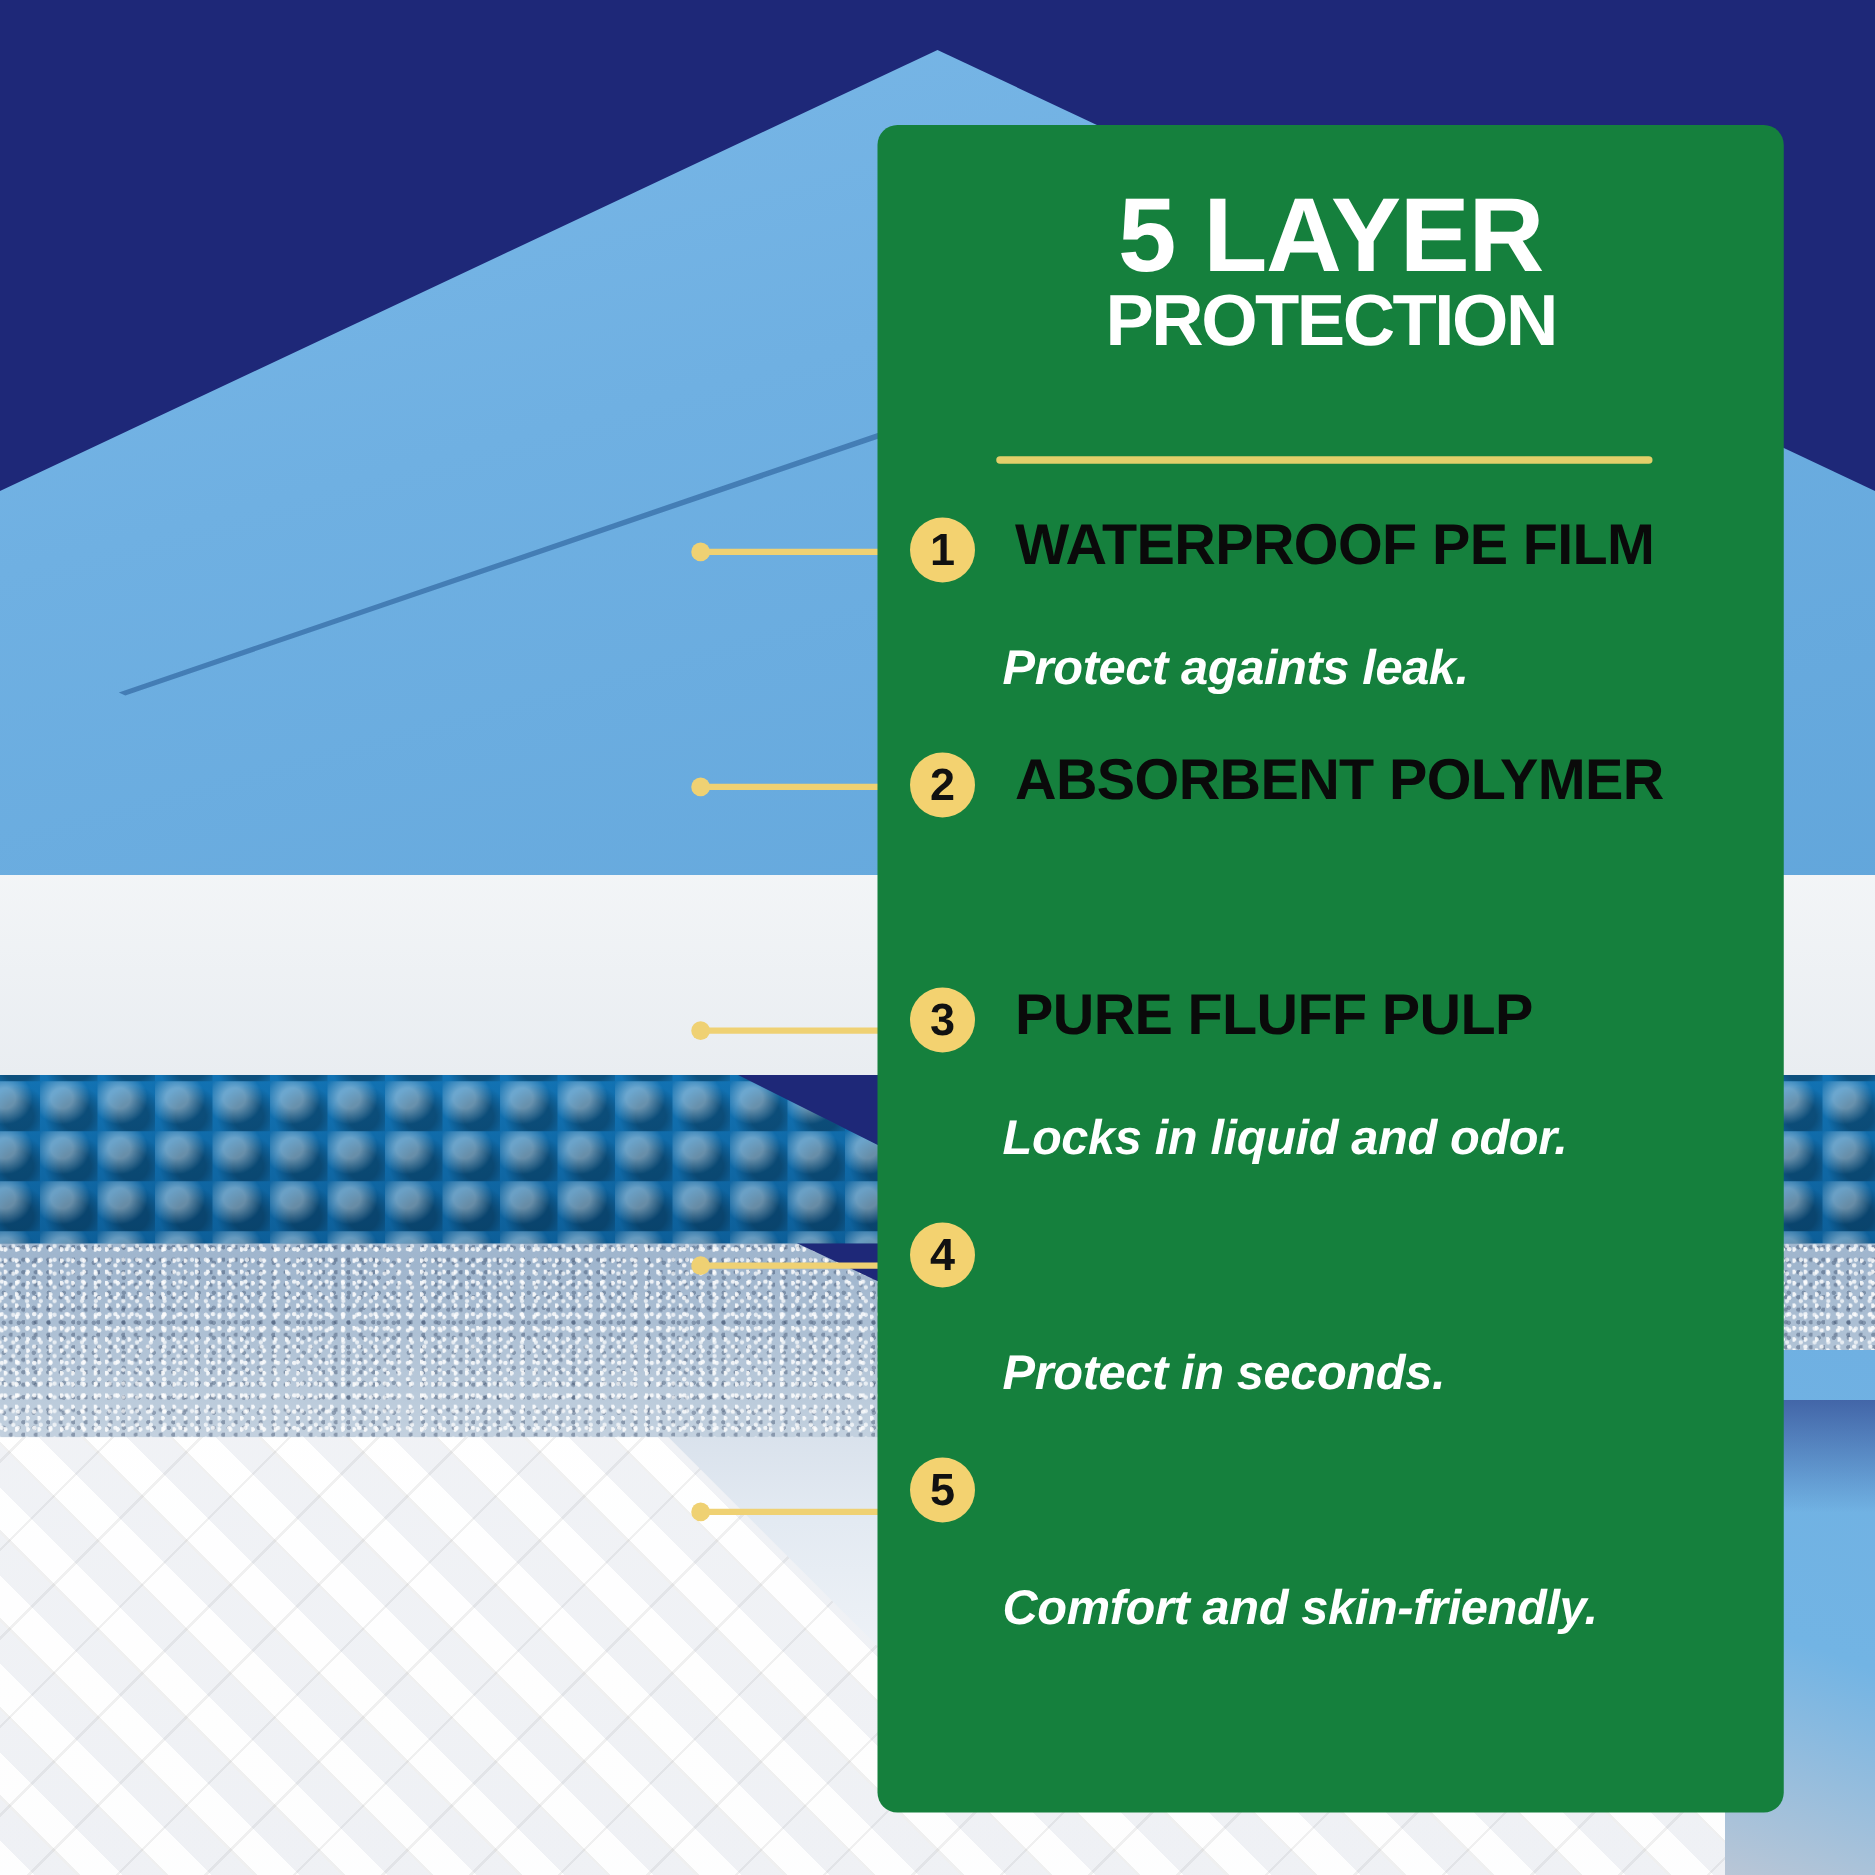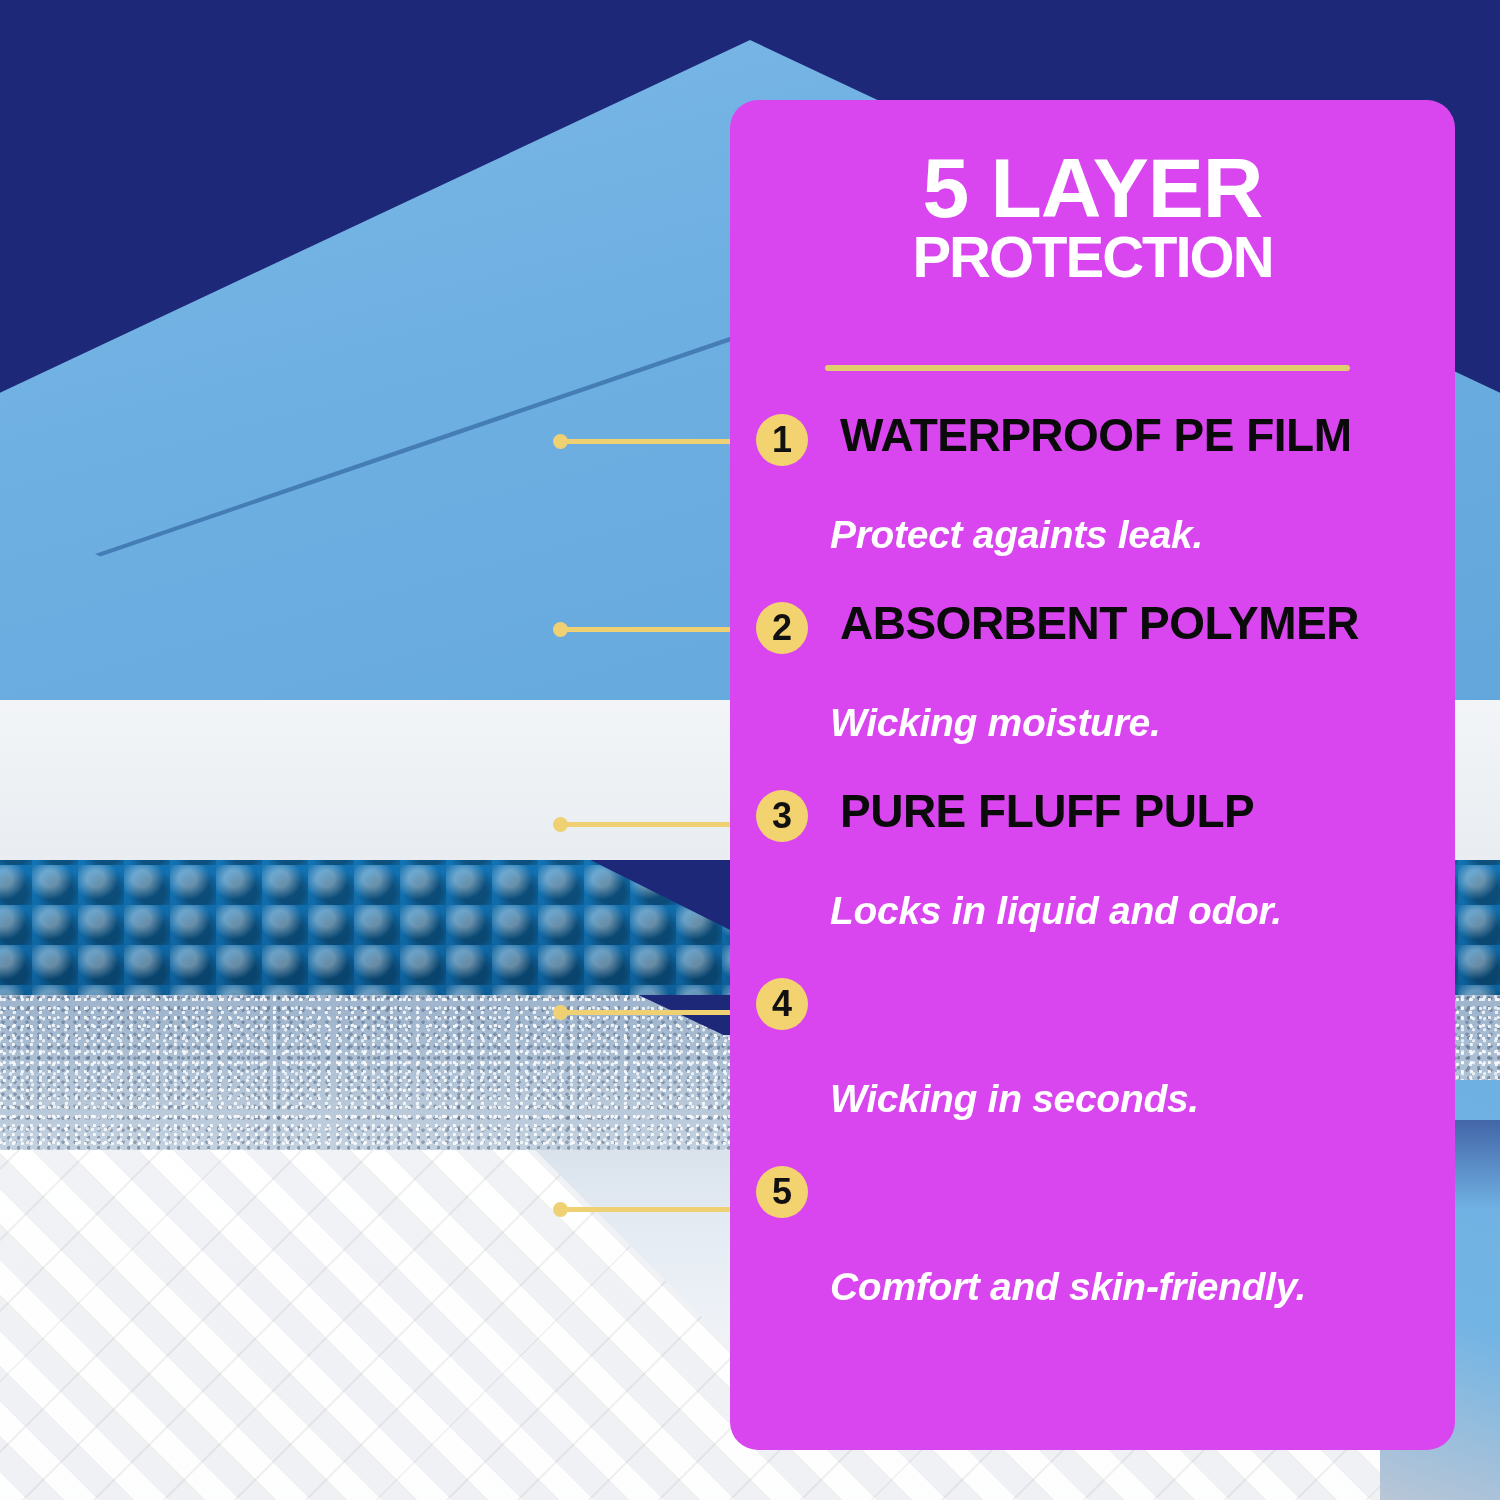--- a/index.html
+++ b/index.html
@@ -96,22 +96,22 @@
       -webkit-clip-path:polygon(50% 0%, 50.35% 0%, 100% 56%, 99.6% 56.6%, 50% 1.2%, .4% 56.6%, 0% 56%);
       clip-path:polygon(50% 0%, 50.35% 0%, 100% 56%, 99.6% 56.6%, 50% 1.2%, .4% 56.6%, 0% 56%);}
 
   
   .rightstrip{position:absolute;right:0;top:1080px;width:120px;bottom:0;
       background:linear-gradient(200deg,#6fb0e2 0%,#72b4e4 55%,#b9c6d6 100%);}
   .rightstrip2{position:absolute;right:0;top:1120px;width:120px;height:90px;
       background:linear-gradient(180deg,rgba(30,40,120,.55),rgba(30,40,120,0));}
 
   
-  .panel{position:absolute;left:730px;top:100px;width:725px;height:1350px;
-      background:#d946ef;border-radius:28px;overflow:hidden;
+  .panel{position:absolute;left:702px;top:100px;width:725px;height:1350px;
+      background:#15803d;border-radius:16px;overflow:hidden;
       box-shadow:0 0 0 0 rgba(0,0,0,0);}
 
   .panel-title{position:absolute;left:0;right:0;top:48px;
       text-align:center;color:#ffffff;font-weight:700;
       font-size:84px;line-height:.96;letter-spacing:-1px;
       text-transform:uppercase;}
   .panel-title .t2{display:block;font-size:58px;letter-spacing:-2px;}
 
   .divider{position:absolute;left:95px;width:525px;top:265px;height:6px;
       background:#e3cf6a;border-radius:3px;}
@@ -189,32 +189,31 @@
 
       <div class="item">
         <div class="badge">1</div>
         <div class="ttl">WATERPROOF PE FILM</div>
         <div class="sub">Protect againts leak.</div>
       </div>
 
       <div class="item">
         <div class="badge">2</div>
         <div class="ttl">ABSORBENT POLYMER</div>
-        <div class="sub">Wicking moisture.</div>
       </div>
 
       <div class="item">
         <div class="badge">3</div>
         <div class="ttl">PURE FLUFF PULP</div>
         <div class="sub">Locks in liquid and odor.</div>
       </div>
 
       <div class="item">
         <div class="badge">4</div>
-        <div class="sub">Wicking in seconds.</div>
+        <div class="sub">Protect in seconds.</div>
       </div>
 
       <div class="item">
         <div class="badge">5</div>
         <div class="sub">Comfort and skin-friendly.</div>
       </div>
 
     </div>
   </div>
 

